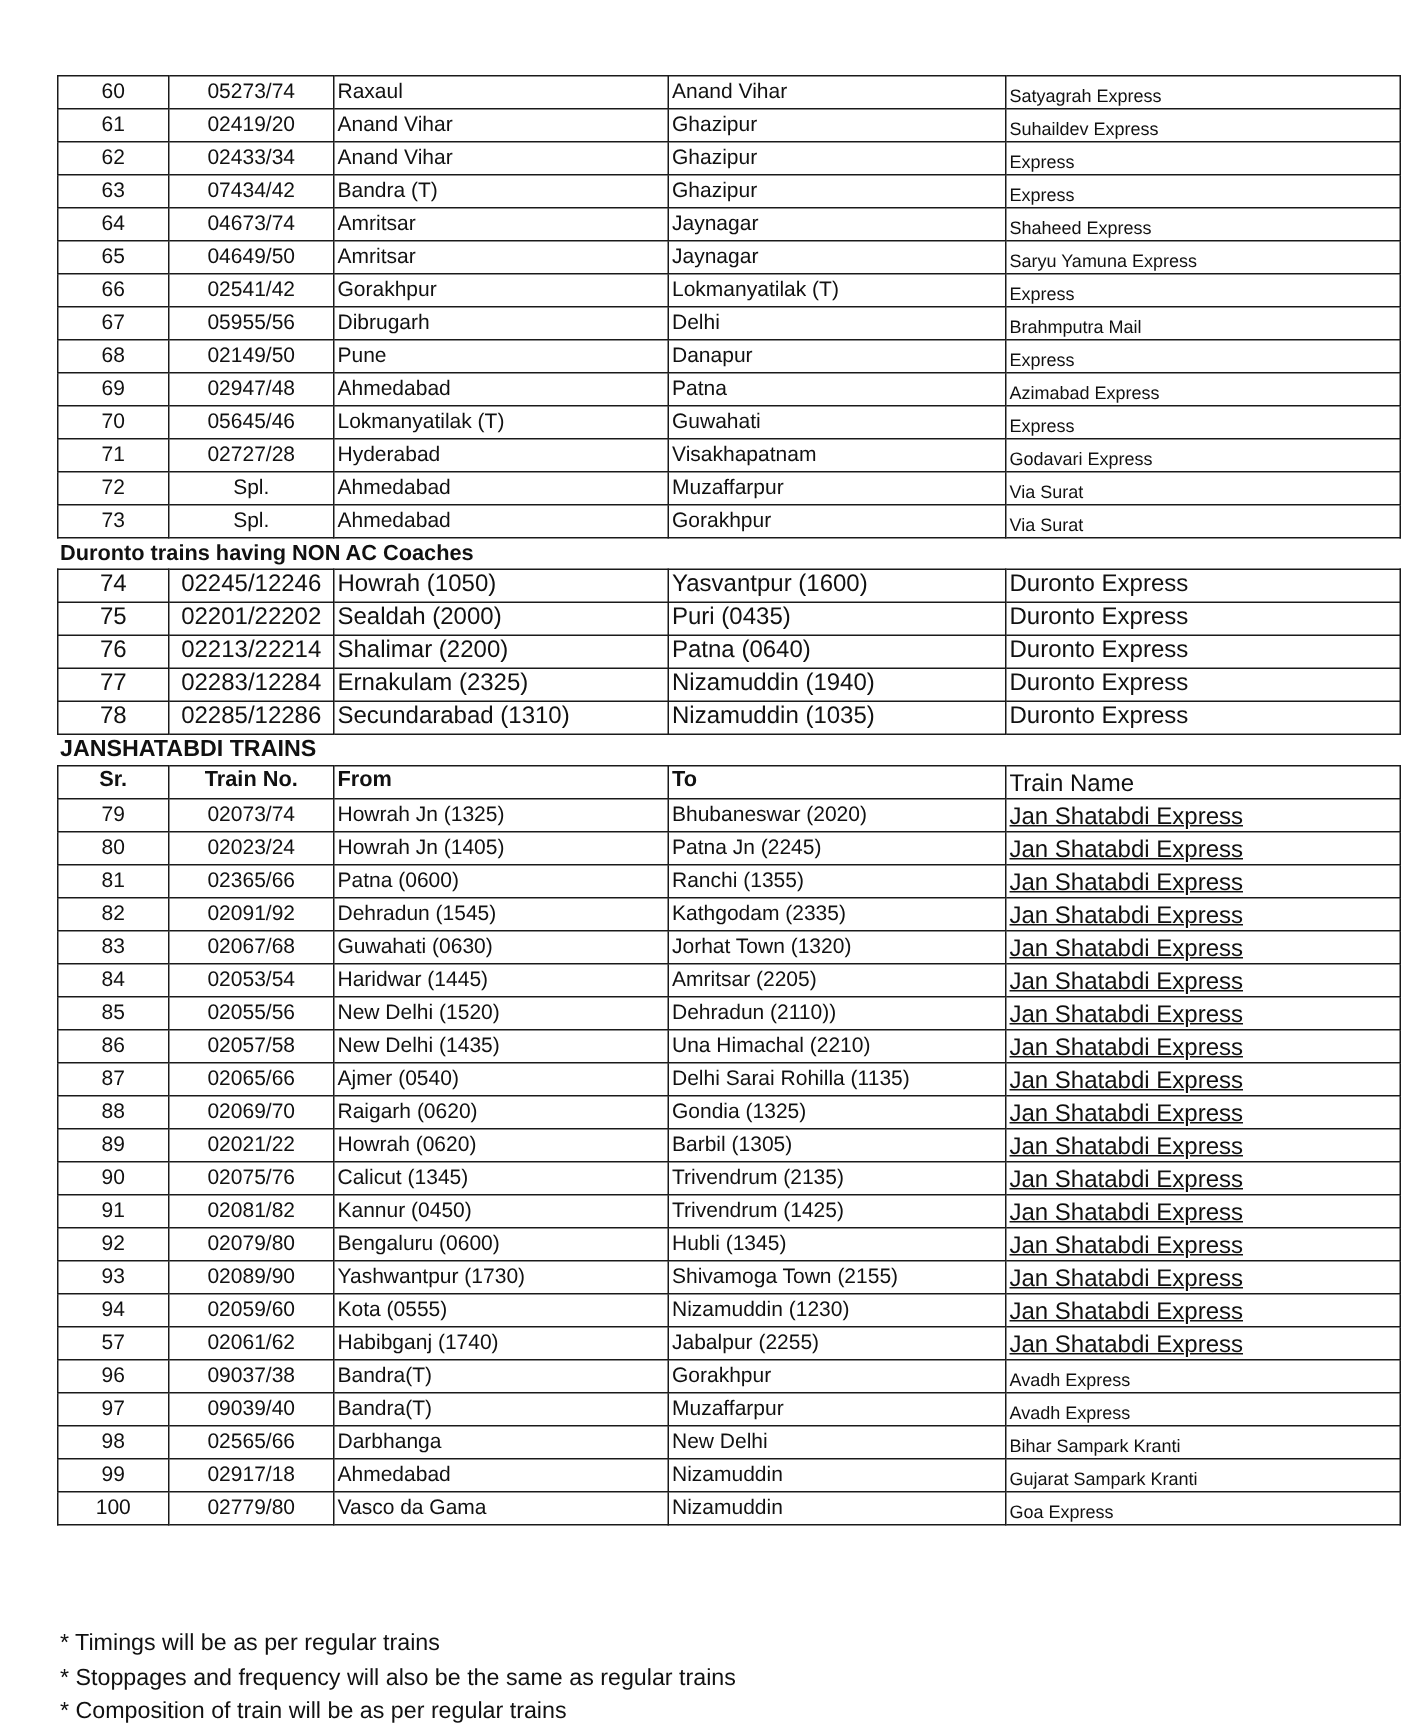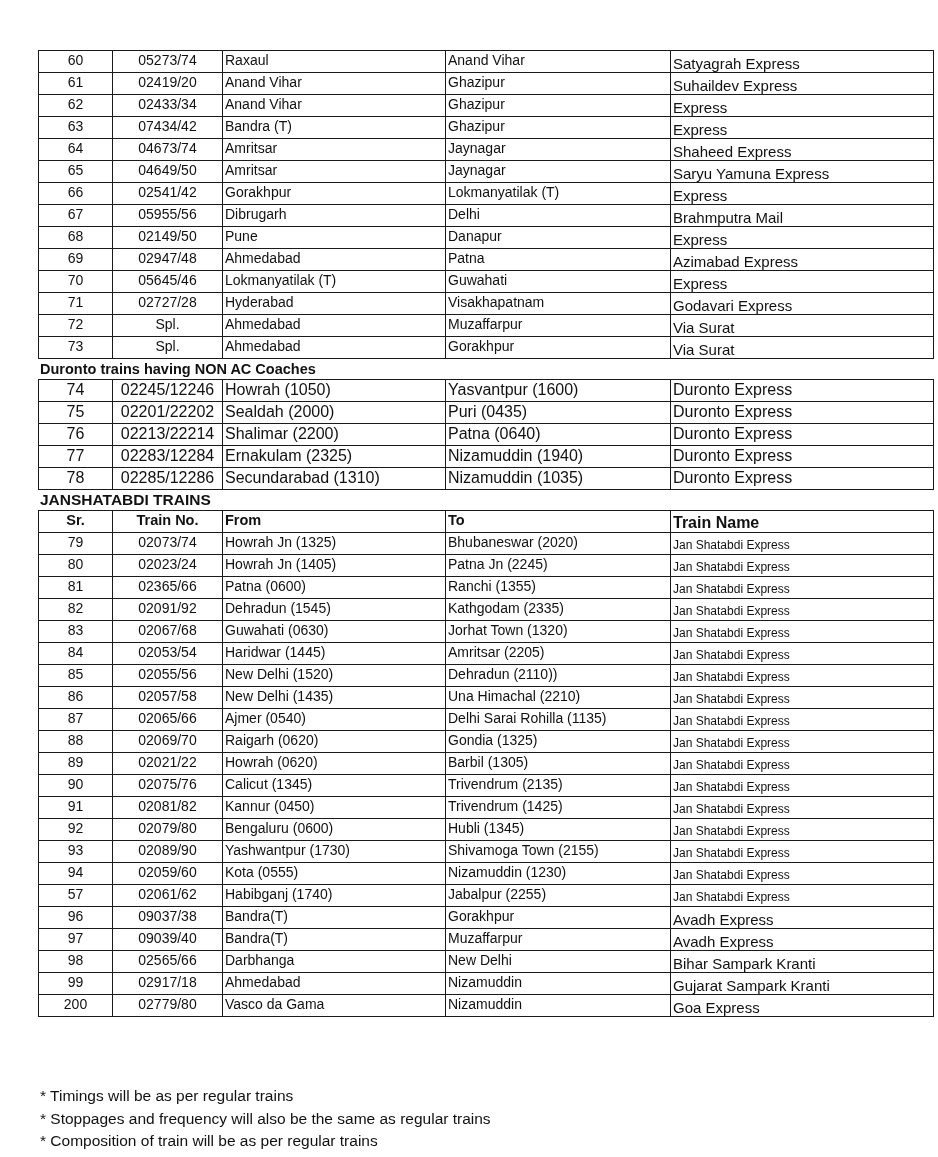--- a/index.html
+++ b/index.html
@@ -8,25 +8,25 @@
   .page { position: absolute; left: 38px; top: 50px; width: 895px; }
   table { border-collapse: collapse; width: 895px; table-layout: fixed; }
   col.c-sr { width: 74px; }
   col.c-no { width: 110px; }
   col.c-from { width: 223px; }
   col.c-to { width: 225px; }
   col.c-name { width: 263px; }
   td { border: 1.6px solid #1a1a1a; padding: 0 2px; height: 21px; line-height: 18px;
        font-size: 14px; white-space: nowrap; overflow: hidden; vertical-align: top; }
   td.sr, td.no { text-align: center; }
-  td.name-small { font-size: 15px; vertical-align: bottom; line-height: 16px; }
-  td.name-large { font-size: 12px; vertical-align: bottom; line-height: 18px; }
+  td.name-small { font-size: 12px; vertical-align: bottom; line-height: 16px; }
+  td.name-large { font-size: 16px; vertical-align: bottom; line-height: 18px; text-decoration: underline; }
   .dur td { font-size: 16px; line-height: 19px; margin-left: 16px; }
   .hdr td { font-weight: bold; font-size: 14.5px; }
-  .hdr td.name-hdr { font-weight: bold; font-size: 16px; vertical-align: bottom; }
+  .hdr td.name-hdr { font-weight: normal; font-size: 16px; vertical-align: bottom; }
   .section-title { font-weight: bold; font-size: 14.5px; height: 20px; line-height: 20px; margin-top: 0; padding-left: 2px; }
   .section-title.jan { font-size: 15.5px; }
   .notes { position: absolute; left: 40px; top: 1085px; font-size: 15.5px; line-height: 22.5px; }
 </style>
 </head>
 <body>
 
 <div class="page">
 
   <table>
@@ -349,21 +349,21 @@
           <td class="name-small">Bihar Sampark Kranti</td>
         </tr>
         <tr>
           <td class="sr">99</td>
           <td class="no">02917/18</td>
           <td>Ahmedabad</td>
           <td>Nizamuddin</td>
           <td class="name-small">Gujarat Sampark Kranti</td>
         </tr>
         <tr>
-          <td class="sr">200</td>
+          <td class="sr">100</td>
           <td class="no">02779/80</td>
           <td>Vasco da Gama</td>
           <td>Nizamuddin</td>
           <td class="name-small">Goa Express</td>
         </tr>
       </tbody>
   </table>
 </div>
 
 <div class="notes">

